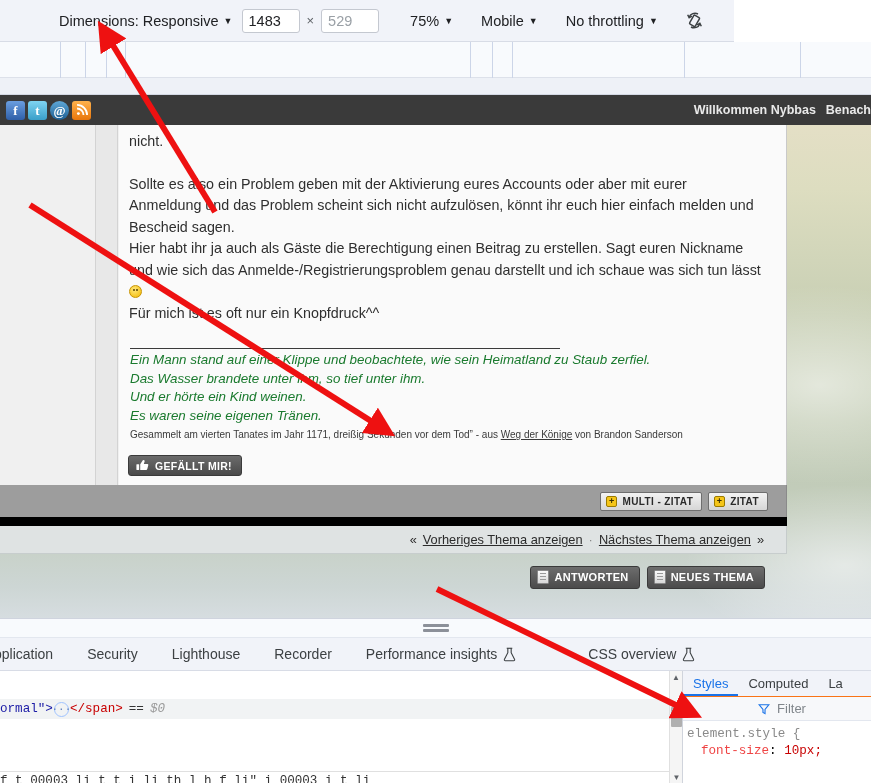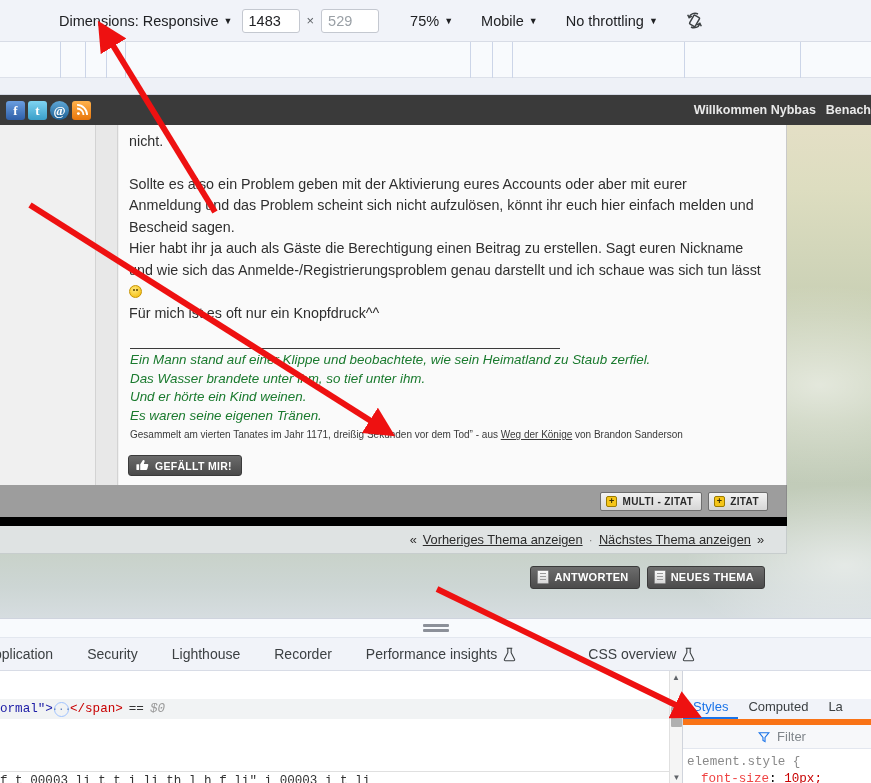--- a/index.html
+++ b/index.html
@@ -6,21 +6,21 @@
   html, body {
     width: 871px; height: 783px;
     font-family: "Liberation Sans", sans-serif;
     background: #ffffff;
     overflow: hidden;
   }
   #root { position: relative; width: 871px; height: 783px; overflow: hidden; }
 
   
   .device-toolbar {
-    position: absolute; left: 0; top: 0; width: 871px; height: 42px;
+    position: absolute; left: 0; top: 0; width: 734px; height: 42px;
     background: #f1f3f9;
     border-bottom: 1px solid #d8dce6;
     display: flex; align-items: center;
     padding-left: 50px;
     gap: 0;
     font-size: 14.5px; color: #202124;
     white-space: nowrap;
   }
   .dt-item { display: flex; align-items: center; gap: 5px; height: 26px; padding: 0 9px; border-radius: 3px; cursor: default; }
   .caret { font-size: 9px; line-height: 1; transform: translateY(1px); }
@@ -249,22 +249,22 @@
     position: relative; flex: none;
   }
   .sb-arrow { height: 13px; display: flex; align-items: center; justify-content: center; font-size: 8px; color: #5f6368; }
   .sb-thumb { position: absolute; left: 1px; top: 36px; width: 11px; height: 20px; background: #b0b0b0; border-radius: 1px; }
 
   .styles-pane {
     flex: 1; height: 113px; background: #fff; border-left: 1px solid #d0d4dc;
     position: relative; overflow: hidden;
   }
   .styles-tabs {
-    height: 26px; background: #f1f3f9; border-bottom: 6px solid #f97316;
-    display: flex; align-items: flex-start; font-size: 13px; color: #3c4043; white-space: nowrap; margin-top: 28px;
+    height: 26px; background: #f1f3f9; border-bottom: 1px solid #f97316;
+    display: flex; align-items: flex-end; font-size: 13px; color: #3c4043; white-space: nowrap;
   }
   .styles-tab { padding: 0 10px 5px 10px; cursor: pointer; }
   .styles-tab.active { color: #1a73e8; border-bottom: 2px solid #1a73e8; padding-bottom: 3px; }
   .filter-row {
     height: 24px; background: #f7f8fa; border-bottom: 1px solid #e3e7ef;
     display: flex; align-items: center; gap: 7px; padding-left: 10px;
     font-size: 13px; color: #80868b; justify-content: center;
   }
   .css-code {
     font-family: "Liberation Mono", monospace; font-size: 12.6px;

